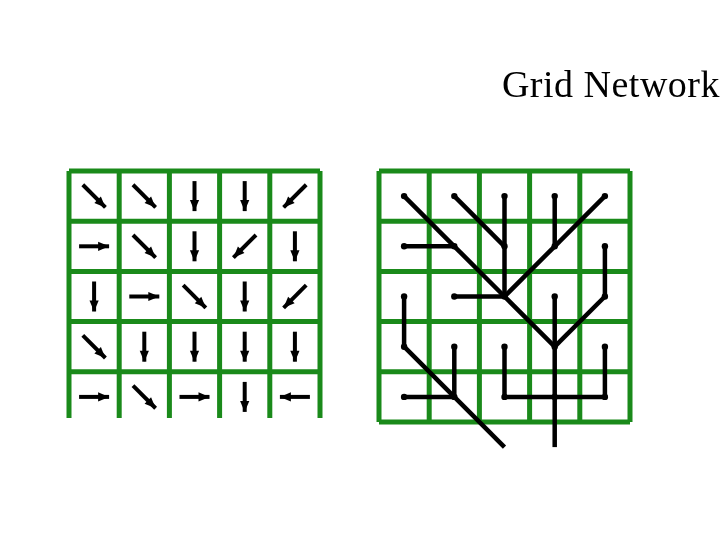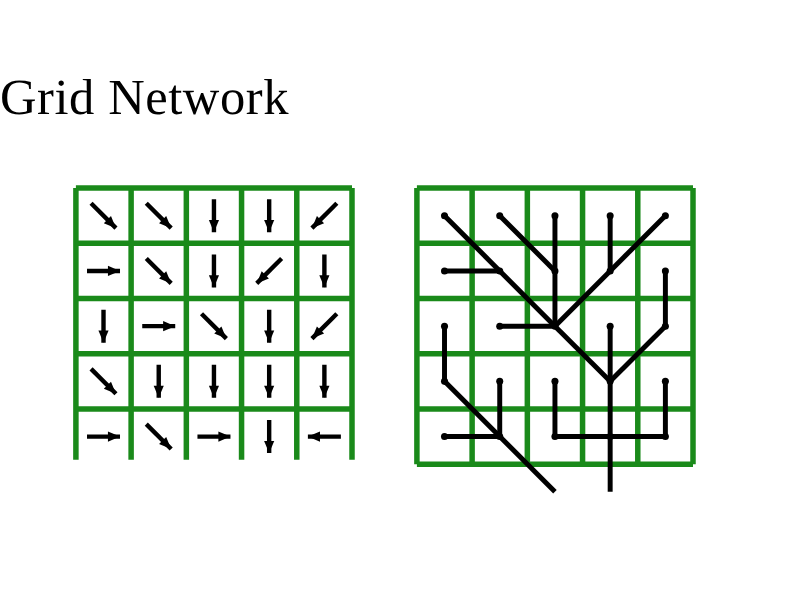--- a/index.html
+++ b/index.html
@@ -13,23 +13,23 @@
     height: 540px;
     background: #ffffff;
     overflow: hidden;
     font-family: "Liberation Serif", serif;
   }
   #title {
     position: absolute;
     left: 0;
     top: 62px;
     width: 720px;
-    text-align: left;
+    text-align: right;
     font-family: "Liberation Serif", serif;
-    font-size: 46px;
+    font-size: 38px;
     font-weight: 400;
     color: #000000;
     letter-spacing: 0.5px;
     white-space: nowrap;
   }
   .panel {
     position: absolute;
   }
   #arrow-panel {
     left: 66px;

